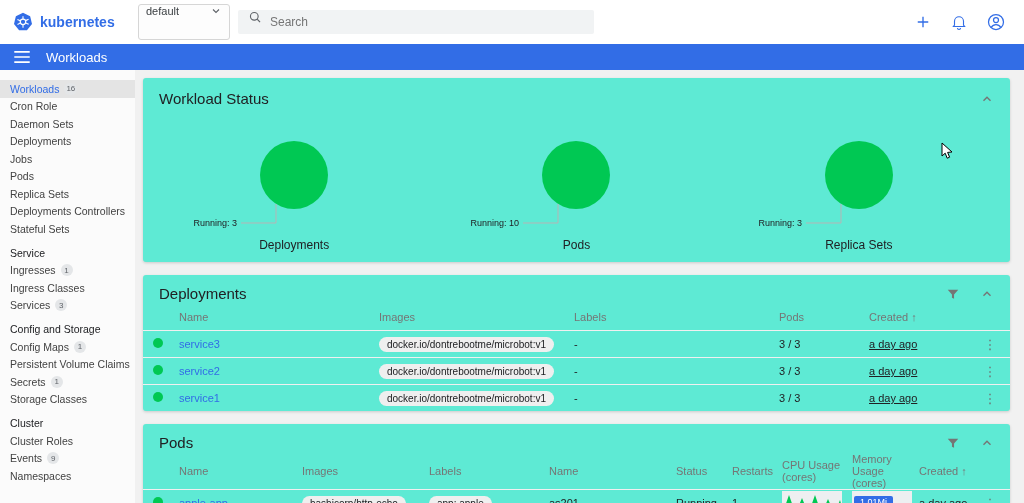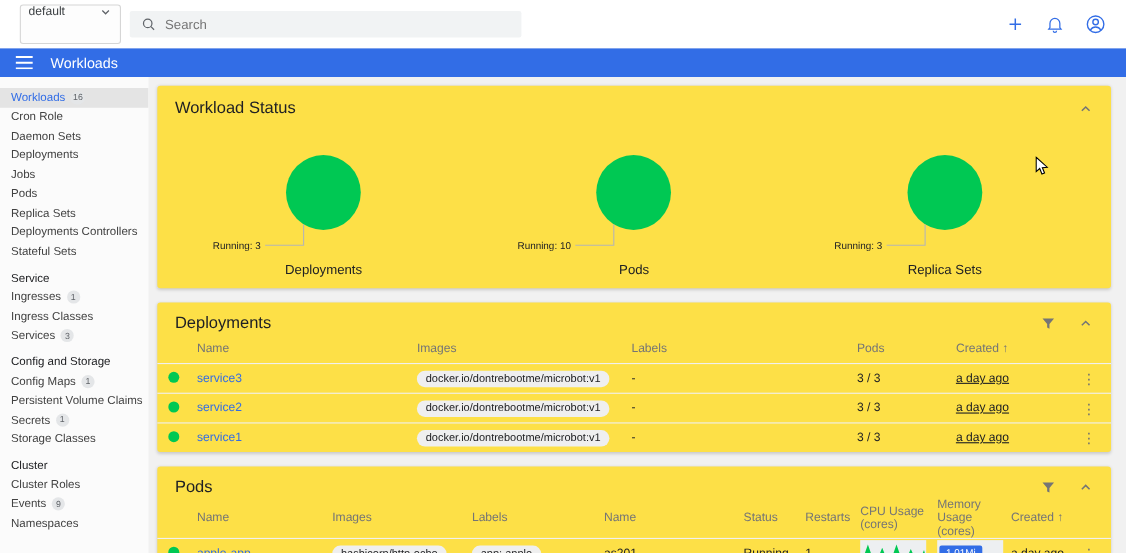--- a/index.html
+++ b/index.html
@@ -5,39 +5,39 @@
   *{box-sizing:border-box;margin:0;padding:0}
   html,body{width:1024px;height:503px;overflow:hidden}
   body{font-family:"Liberation Sans",sans-serif;background:#f1f1f1;position:relative;font-size:12px;color:#202124}
 
   
   .topbar{height:44px;background:#fff;display:flex;align-items:center;padding:0 18px 0 12px}
   .brand{display:flex;align-items:center;gap:6px;width:120px;cursor:pointer}
   .brand-name{color:#326de6;font-size:14px;font-weight:bold}
   .ns-select{width:92px;height:36px;border:1px solid #d6d6d6;border-radius:3px;background:#fdfdfd;display:flex;align-items:flex-start;padding:0 7px;color:#3c4043;font-size:11px;margin-left:6px;cursor:pointer}
   .ns-select .ns-value{flex:1}
-  .searchbar{margin-left:8px;width:356px;height:24px;background:#f1f3f4;border-radius:2px;display:flex;align-items:center;padding:0 10px;gap:8px}
+  .searchbar{margin-left:8px;width:356px;height:24px;background:#f1f3f4;border-radius:2px;display:flex;padding:0 10px;gap:8px}
   .searchbar input{border:0;outline:0;background:transparent;font-size:12px;color:#3c4043;flex:1;font-family:"Liberation Sans",sans-serif}
   .top-actions{margin-left:auto;display:flex;align-items:center;gap:18px}
   .icon-btn{display:inline-flex;align-items:center;justify-content:center;cursor:pointer}
 
   
   .appbar{height:26px;background:#326de6;display:flex;align-items:center;gap:16px;padding:0 14px}
   .appbar-title{color:#fff;font-size:13px;font-weight:500}
 
   
   .layout{display:flex;height:433px}
   .sidebar{width:135px;background:#fbfbfb;padding-top:10px;font-size:10.5px;flex:none;overflow:hidden}
   .side-item{height:17.5px;display:flex;align-items:center;padding:0 10px;color:#424242;cursor:pointer;white-space:nowrap}
   .side-item.selected{background:#e4e4e4;color:#326de6}
   .side-head{font-weight:normal;color:#202124;padding:9px 10px 3px;white-space:nowrap;font-size:10.5px}
   .badge{margin-left:5px;min-width:12px;height:12px;border-radius:6px;background:#e4e6e8;color:#5f6368;font-size:8px;display:inline-flex;align-items:center;justify-content:center;padding:0 2px}
 
   .content{flex:1;padding:8px 14px 0 8px;overflow:hidden}
-  .card{background:#fde047;border-radius:3px;box-shadow:0 1px 3px rgba(0,0,0,.16);margin-bottom:13px}
+  .card{background:#5eead4;border-radius:3px;box-shadow:0 1px 3px rgba(0,0,0,.16);margin-bottom:13px}
   .card-head{display:flex;align-items:center;padding:12px 16px 4px}
   .card-title{flex:1;font-size:15px;color:#202124;font-weight:400}
   .head-icon{margin-left:20px;cursor:pointer;display:inline-flex}
 
   
   .charts{display:flex;justify-content:space-around;padding:0 10px 10px}
   .chart{text-align:center}
   .chart-label{font-size:12px;color:#202124}
 
   
@@ -55,20 +55,28 @@
   .sort-arrow{margin-left:3px;color:#757575}
   .spark{position:relative;width:60px;height:24px;background:#edeff1;overflow:hidden;display:inline-block}
   .mem-badge{position:absolute;left:2px;top:5px;background:#326de6;color:#fff;font-size:9px;padding:1px 6px;border-radius:2px}
 
   .cursor{position:absolute;left:941px;top:142px;pointer-events:none}
 </style>
 </head>
 <body>
 
 <header class="topbar">
+  <div class="brand">
+    <svg width="22" height="22" viewBox="0 0 24 24">
+      <polygon points="12,2 19.8,5.8 21.8,14.2 16.3,21 7.7,21 2.2,14.2 4.2,5.8" fill="#326de6"></polygon>
+      <circle cx="12" cy="11.8" r="3" fill="none" stroke="#fff" stroke-width="1.3"></circle>
+      <path d="M12 5.6v3.2 M12 14.8v3.4 M5.9 9.2l3.2 1.4 M14.9 13l3.3 1.5 M6 14.6l3.1-1.5 M14.8 10.5l3.3-1.4" stroke="#fff" stroke-width="1.2" fill="none"></path>
+    </svg>
+    <span class="brand-name">kubernetes</span>
+  </div>
   <div class="ns-select">
     <span class="ns-value">default</span>
     <svg width="12" height="12" viewBox="0 0 16 16">
       <path d="M4 6l4 4 4-4" fill="none" stroke="#5f6368" stroke-width="1.5"></path>
     </svg>
   </div>
   <div class="searchbar">
     <svg width="14" height="14" viewBox="0 0 20 20">
       <circle cx="9" cy="9" r="5.5" fill="none" stroke="#5f6368" stroke-width="1.6"></circle>
       <path d="M13.2 13.2l4 4" stroke="#5f6368" stroke-width="1.6"></path>

